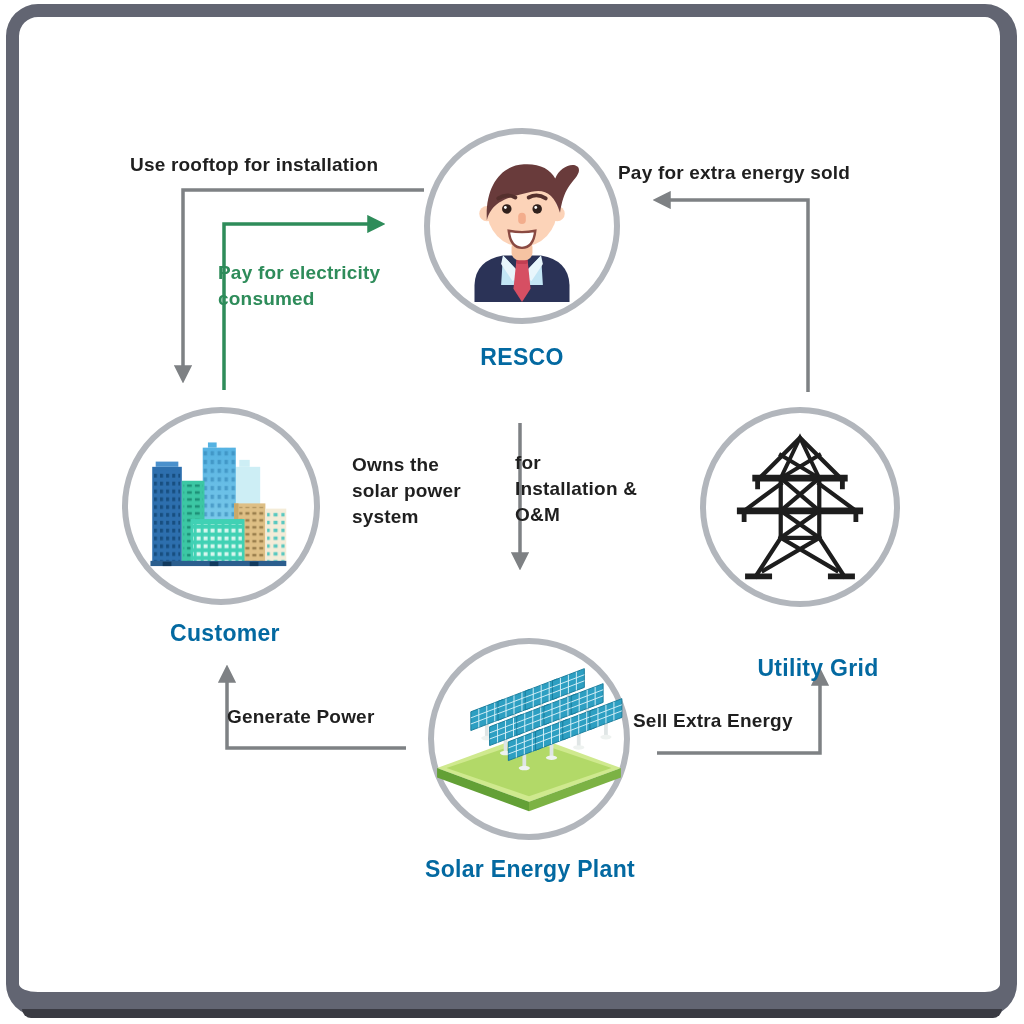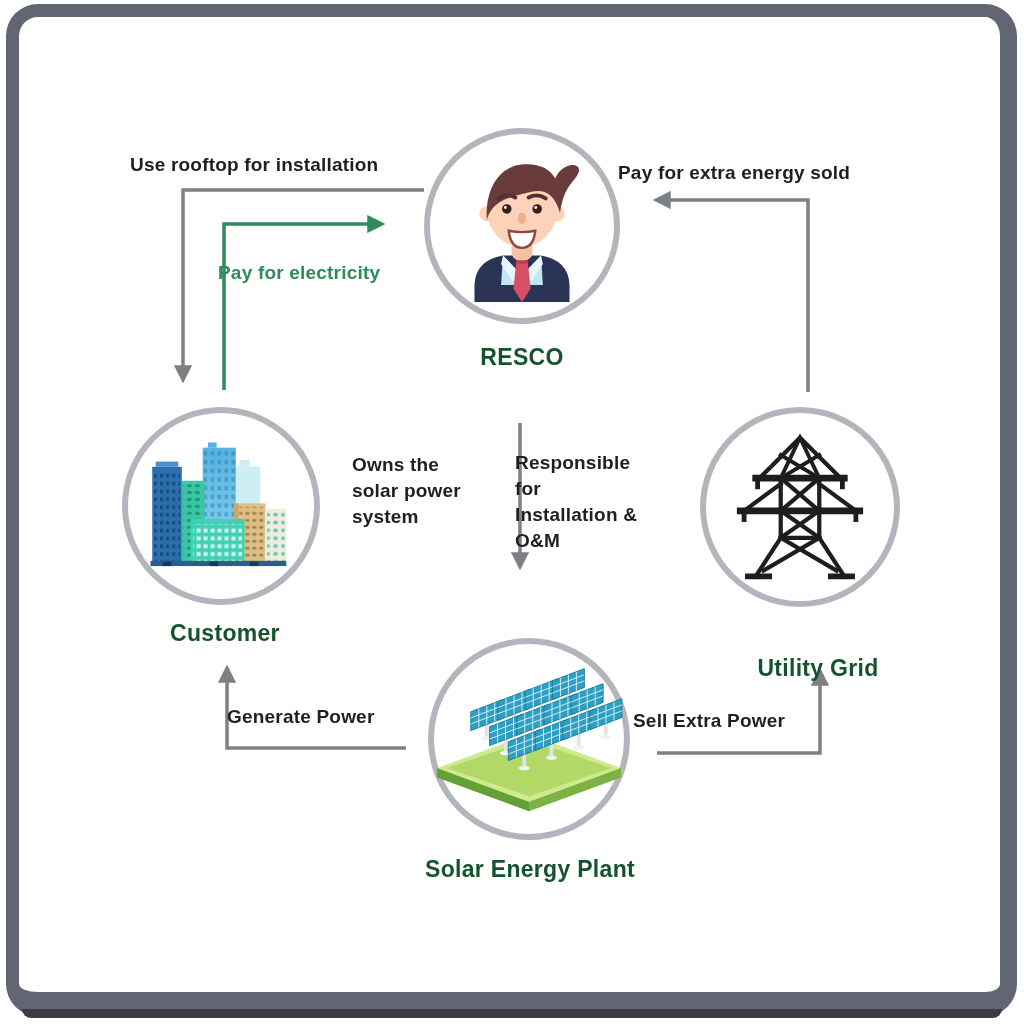--- a/index.html
+++ b/index.html
@@ -25,21 +25,21 @@
     position:absolute;color:#1f1f1f;font-weight:700;font-size:19px;
     text-align:left;line-height:26px;letter-spacing:0.2px;
   }
   .edge-label.green{color:#2e8c5a;}
   .node-circle{
     position:absolute;border:6px solid #b2b6bc;border-radius:50%;
     background:#ffffff;display:flex;align-items:center;justify-content:center;
     box-sizing:border-box;
   }
   .node-label{
-    position:absolute;color:#14532d;font-weight:700;font-size:23px;
+    position:absolute;color:#0369a1;font-weight:700;font-size:23px;
     text-align:center;letter-spacing:0.3px;
   }
 </style>
 </head>
 <body>
 
 <div class="canvas">
 
   <div class="frame"></div>
   <div class="frame-bottom-shadow"></div>
@@ -58,40 +58,40 @@
     <polyline points="808,392 808,200 658,200" fill="none" stroke="#7e8184" stroke-width="3.5" marker-end="url(#ah-gray)"></polyline>
     <polyline points="520,423 520,565" fill="none" stroke="#7e8184" stroke-width="3.5" marker-end="url(#ah-gray)"></polyline>
     <polyline points="406,748 227,748 227,670" fill="none" stroke="#7e8184" stroke-width="3.5" marker-end="url(#ah-gray)"></polyline>
     <polyline points="657,753 820,753 820,673" fill="none" stroke="#7e8184" stroke-width="3.5" marker-end="url(#ah-gray)"></polyline>
   </svg>
 
   <div class="edge-label" style="left:130px;top:152px;width:320px;">Use rooftop for installation</div>
 
   <div class="edge-label green" style="left:218px;top:260px;width:220px;">
     <div>Pay for electricity</div>
+    <div>consumed</div>
   </div>
 
   <div class="edge-label" style="left:352px;top:452px;width:180px;">
     <div>Owns the</div>
     <div>solar power</div>
     <div>system</div>
   </div>
 
   <div class="edge-label" style="left:618px;top:160px;width:280px;">Pay for extra energy sold</div>
 
   <div class="edge-label" style="left:515px;top:450px;width:178px;">
-    <div>Responsible</div>
     <div>for</div>
     <div>Installation &amp;</div>
     <div>O&amp;M</div>
   </div>
 
   <div class="edge-label" style="left:227px;top:704px;width:200px;">Generate Power</div>
 
-  <div class="edge-label" style="left:633px;top:708px;width:200px;">Sell Extra Power</div>
+  <div class="edge-label" style="left:633px;top:708px;width:200px;">Sell Extra Energy</div>
 
   <div class="node-circle" style="left:424px;top:128px;width:196px;height:196px;">
     <svg width="152" height="152" viewBox="0 0 160 160">
 
       <path d="M30,160 L30,142 Q31,116 60,111 L100,111 Q129,116 130,142 L130,160 Z" fill="#2b3357"></path>
 
       <polygon points="60,111 80,132 100,111 102,142 58,142" fill="#c3e6f5"></polygon>
 
       <polygon points="60,111 80,132 70,138 58,120" fill="#e8f6fc"></polygon>
       <polygon points="100,111 80,132 90,138 102,120" fill="#e8f6fc"></polygon>

